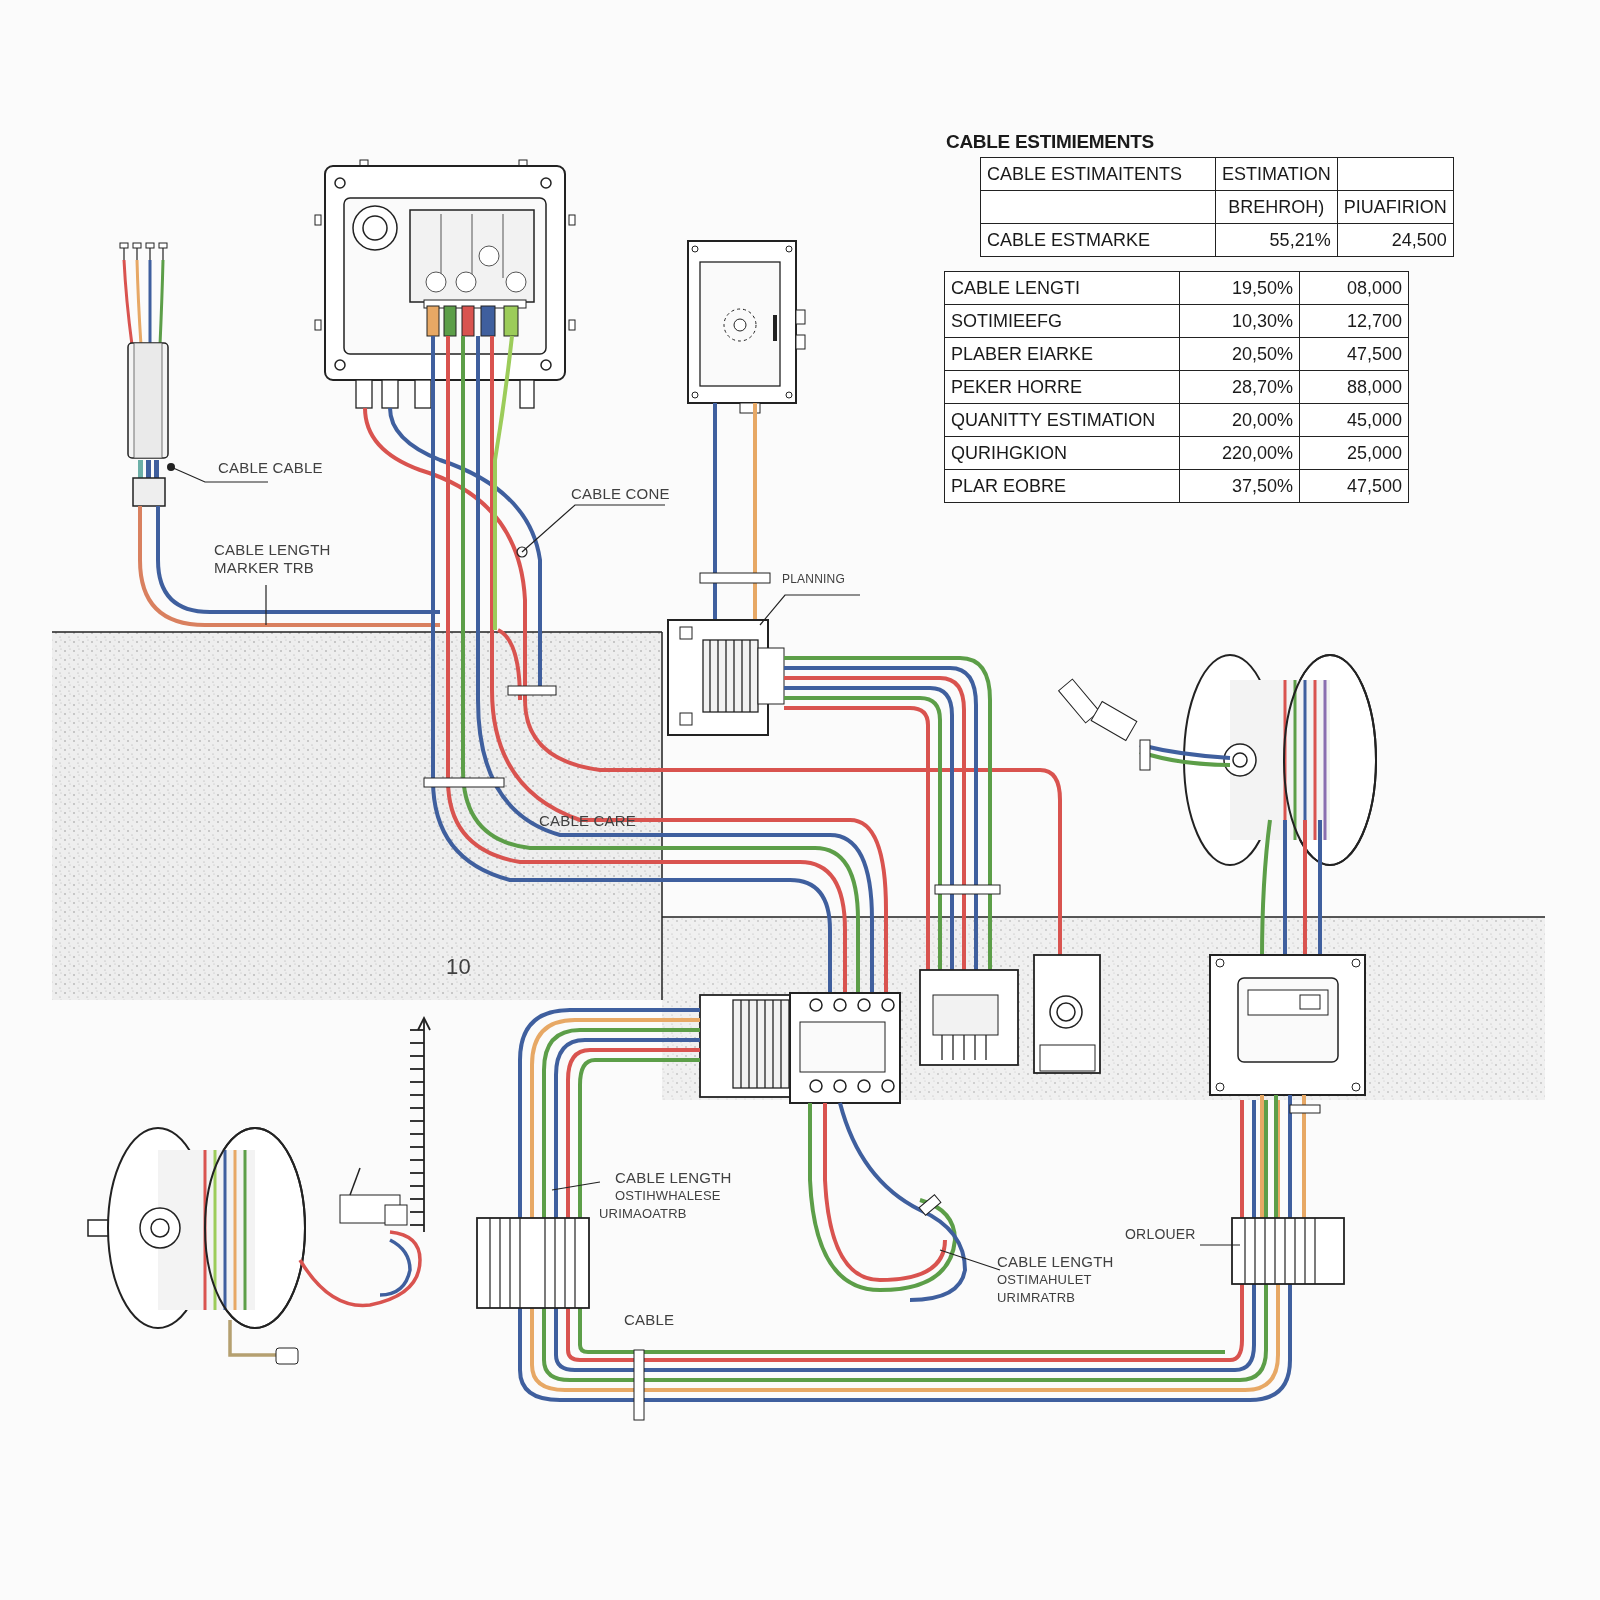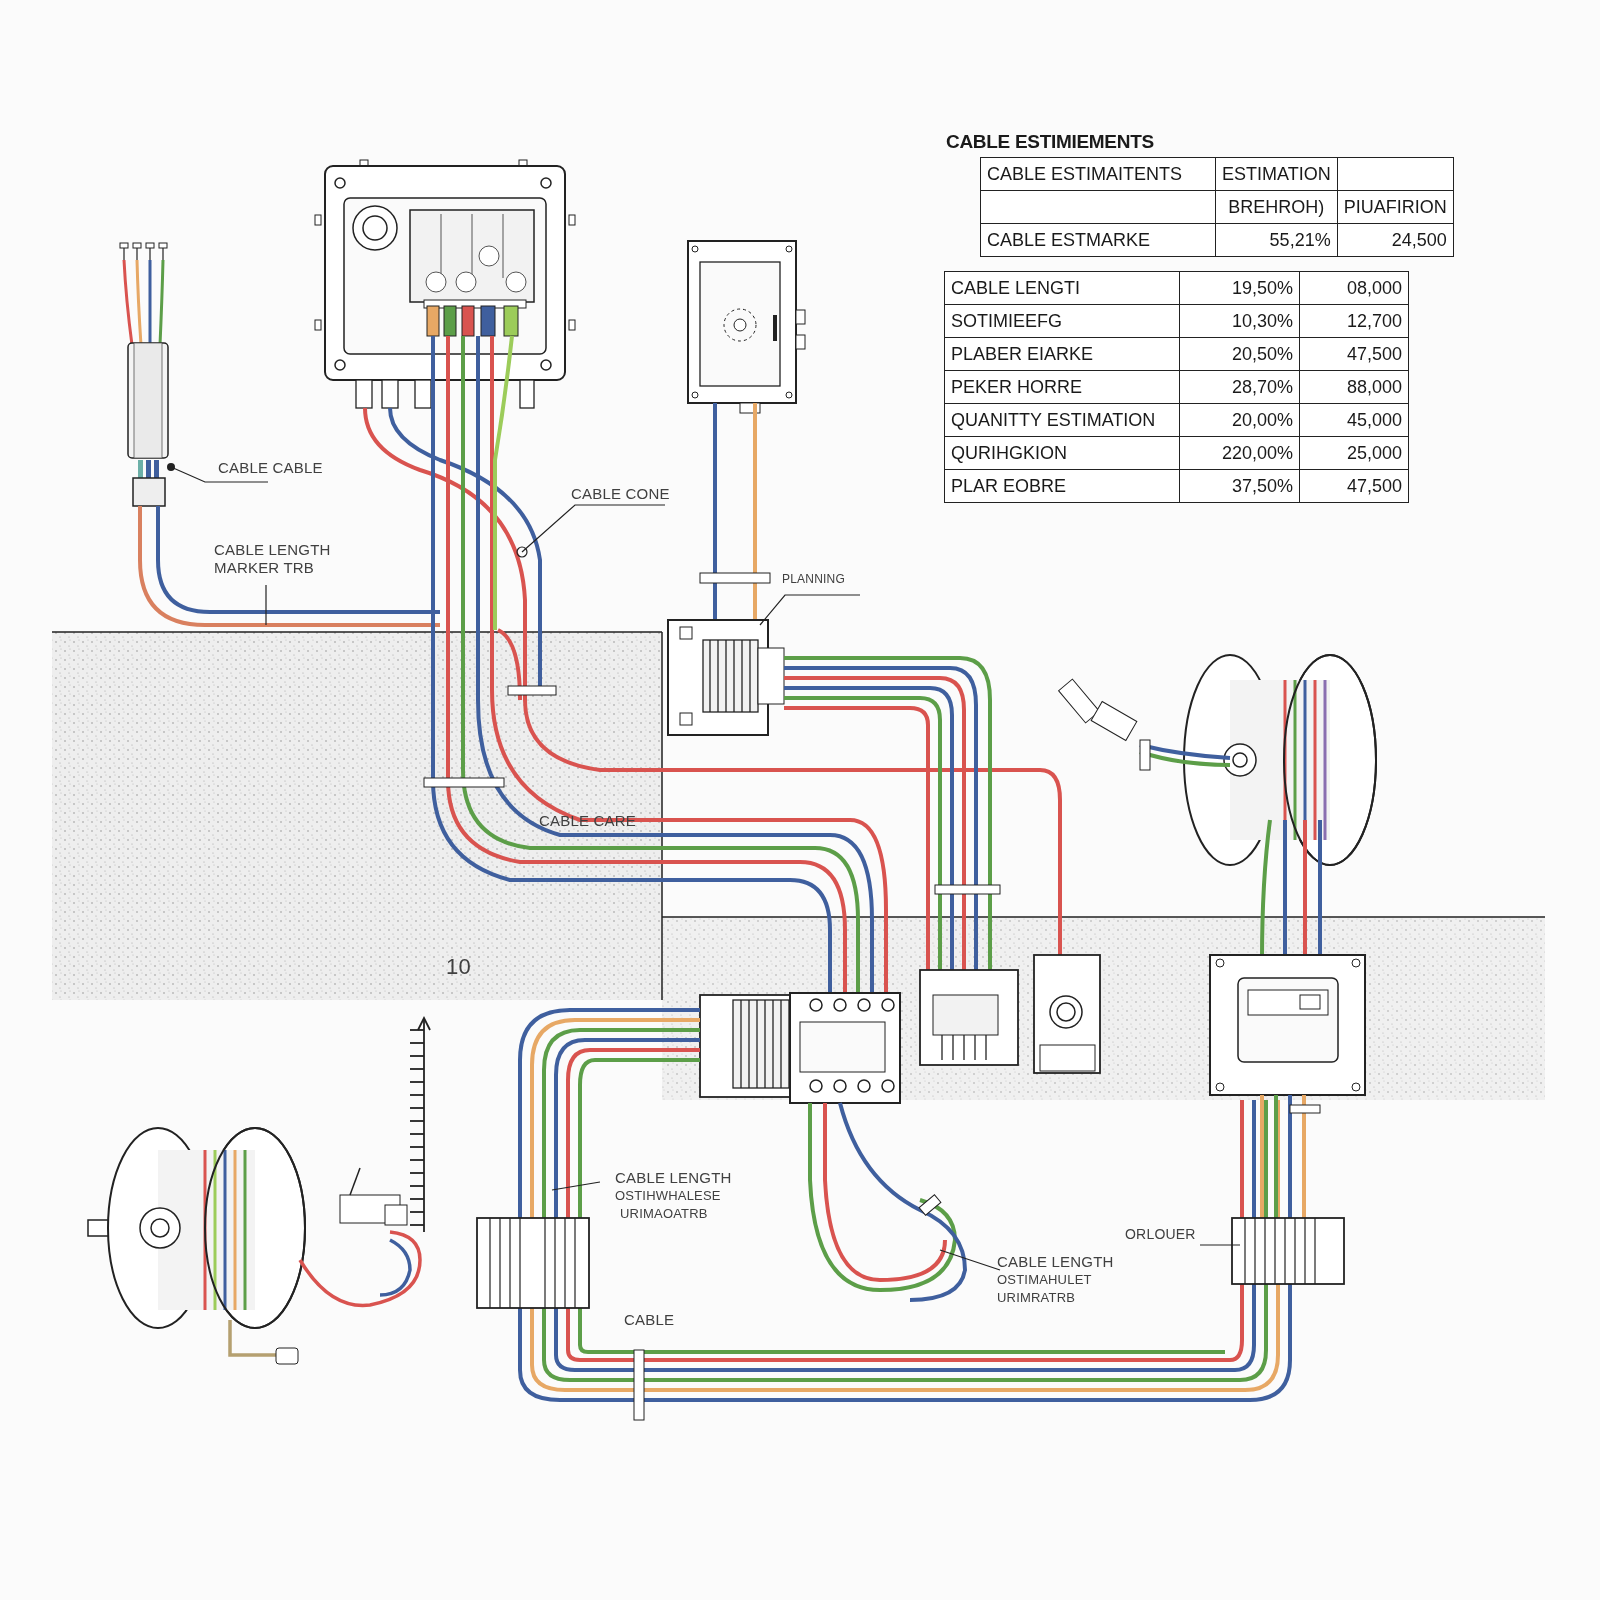--- a/index.html
+++ b/index.html
@@ -353,21 +353,21 @@
 
 <div class="lbl" style="left:218px;top:458px;">CABLE CABLE</div>
 <div class="lbl" style="left:214px;top:540px;">CABLE LENGTH</div>
 <div class="lbl" style="left:214px;top:558px;">MARKER TRB</div>
 <div class="lbl" style="left:571px;top:484px;">CABLE CONE</div>
 <div class="lbl" style="left:782px;top:569px;font-size:12px;">PLANNING</div>
 <div class="lbl" style="left:539px;top:811px;">CABLE CARE</div>
 <div class="lbl" style="left:410px;top:957px;font-size:22px;margin-left:36px;">10</div>
 <div class="lbl" style="left:615px;top:1168px;">CABLE LENGTH</div>
 <div class="lbl" style="left:615px;top:1186px;font-size:13px;">OSTIHWHALESE</div>
-<div class="lbl" style="left:620px;top:1204px;font-size:13px;">URIMAOATRB</div>
+<div class="lbl" style="left:599px;top:1204px;font-size:13px;">URIMAOATRB</div>
 <div class="lbl" style="left:997px;top:1252px;">CABLE LENGTH</div>
 <div class="lbl" style="left:997px;top:1270px;font-size:13px;">OSTIMAHULET</div>
 <div class="lbl" style="left:997px;top:1288px;font-size:13px;">URIMRATRB</div>
 <div class="lbl" style="left:1125px;top:1224px;font-size:14px;">ORLOUER</div>
 <div class="lbl" style="left:624px;top:1310px;">CABLE</div>
 
 <div class="table-title">CABLE ESTIMIEMENTS</div>
 <table class="est" id="tbl-head">
   <tbody id="head-body">
       <tr>

